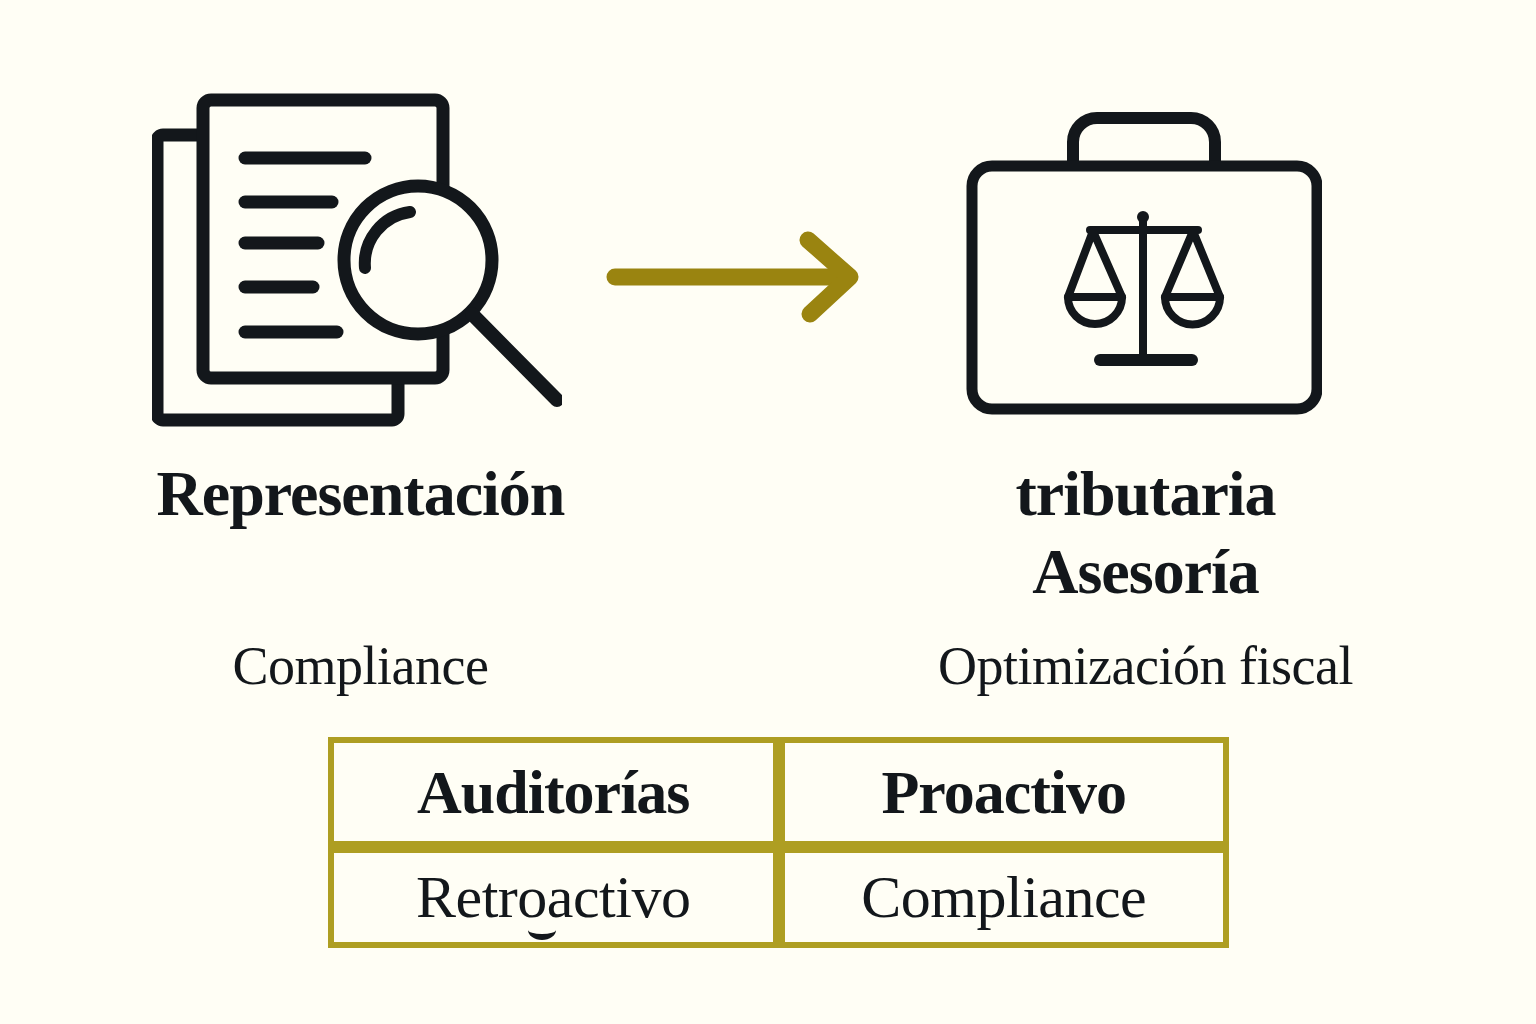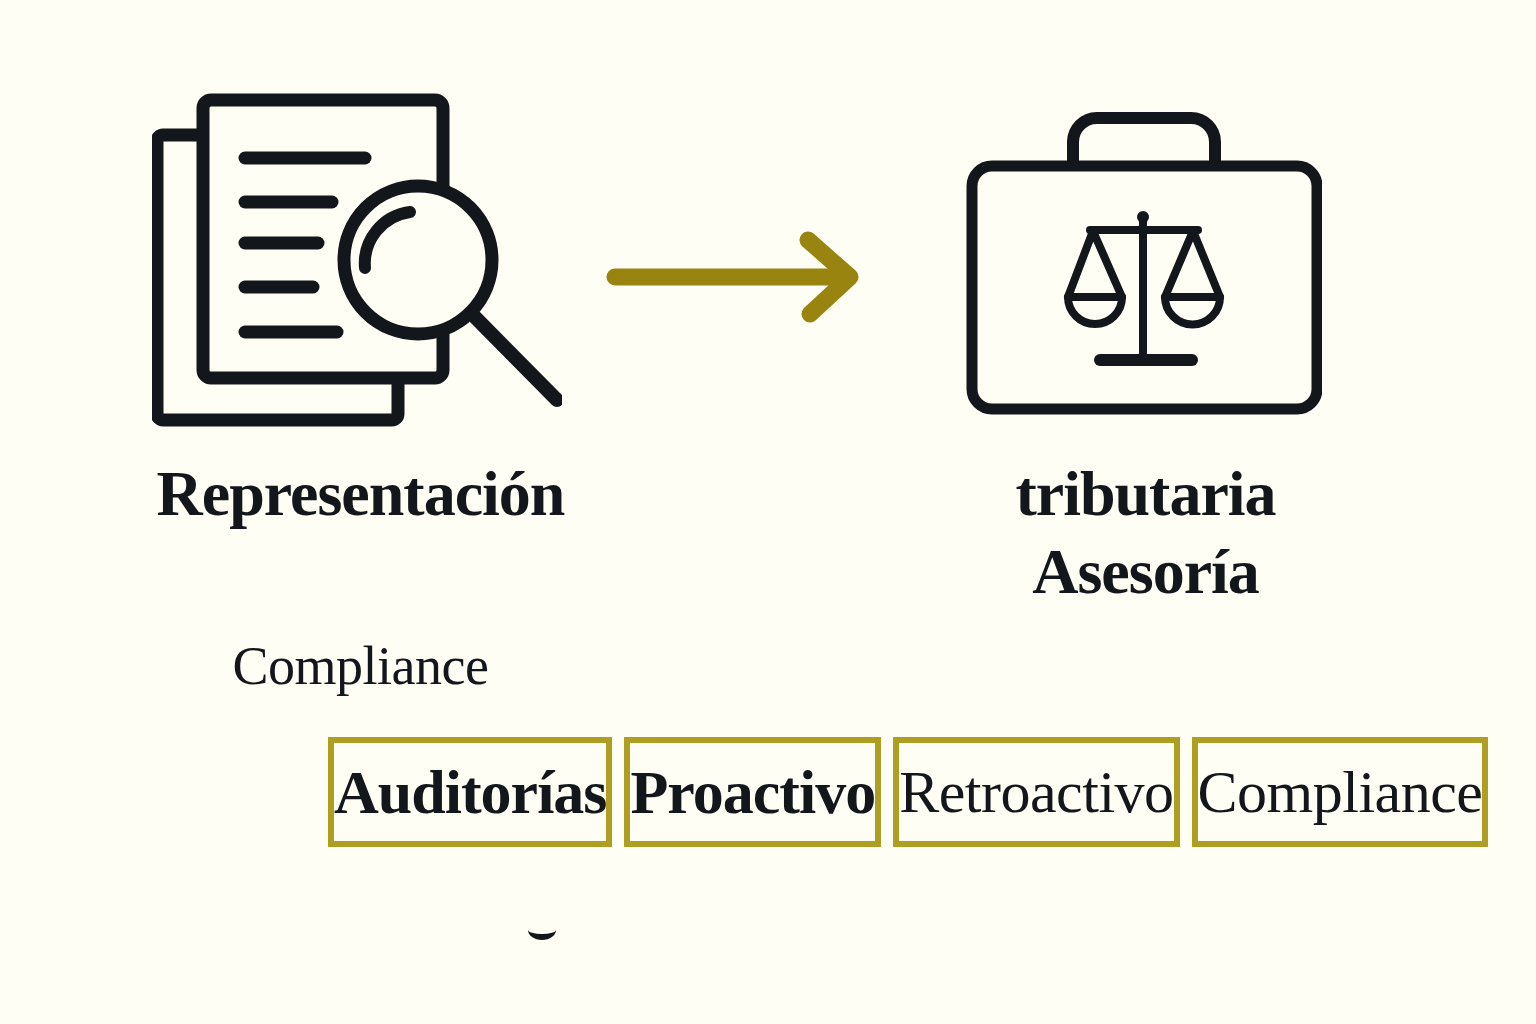--- a/index.html
+++ b/index.html
@@ -29,23 +29,23 @@
   .title-block{left:33px;top:455px;width:655px;}
   .subtitle-left{left:33px;top:633px;width:655px;}
   .title-block-right{left:818px;top:455px;width:655px;}
   .subtitle-right{left:818px;top:633px;width:655px;}
   .icon-left{left:152px;top:90px;width:410px;height:345px;}
   .icon-arrow{left:598px;top:223px;width:270px;height:110px;}
   .icon-right{left:962px;top:105px;width:360px;height:315px;}
   .matrix{
     left:328px;top:737px;width:901px;height:215px;
     display:grid;
-    grid-template-columns:1fr 1fr 1fr 1fr;
+    grid-template-columns:1fr 1fr;
     grid-template-rows:110px 101px;
-    gap:12px;
+    gap:0;
   }
   .cell{
     border:6px solid var(--table-gold);
     display:flex;align-items:center;justify-content:center;
     background:transparent;
   }
   .cell-strong{font-size:62px;font-weight:700;letter-spacing:-1px;}
   .cell-medium{font-size:60px;font-weight:500;letter-spacing:-0.5px;}
   .glyph-artifact{
     left:528px;top:920px;width:28px;height:14px;
@@ -111,20 +111,21 @@
 
   <div class="abs title title-block">
     <span style="display:block">Representación</span>
   </div>
   <div class="abs subtitle subtitle-left">Compliance</div>
 
   <div class="abs title title-block-right">
     <span style="display:block">tributaria</span>
     <span style="display:block">Asesoría</span>
   </div>
+  <div class="abs subtitle subtitle-right">Optimización fiscal</div>
 
   <div class="abs matrix">
     <div class="cell cell-strong">Auditorías</div>
     <div class="cell cell-strong">Proactivo</div>
     <div class="cell cell-medium">Retroactivo</div>
     <div class="cell cell-medium">Compliance</div>
   </div>
 
   <div class="abs glyph-artifact"></div>
 

